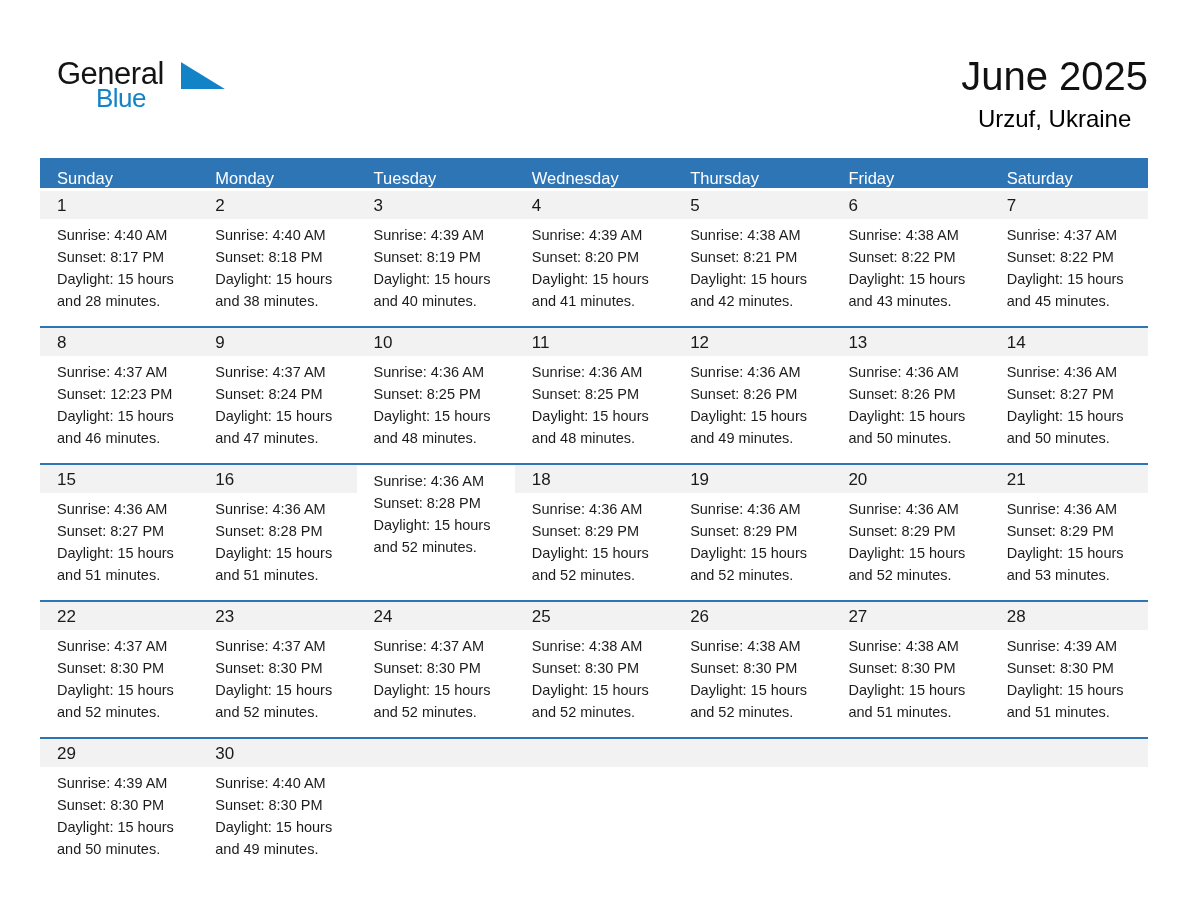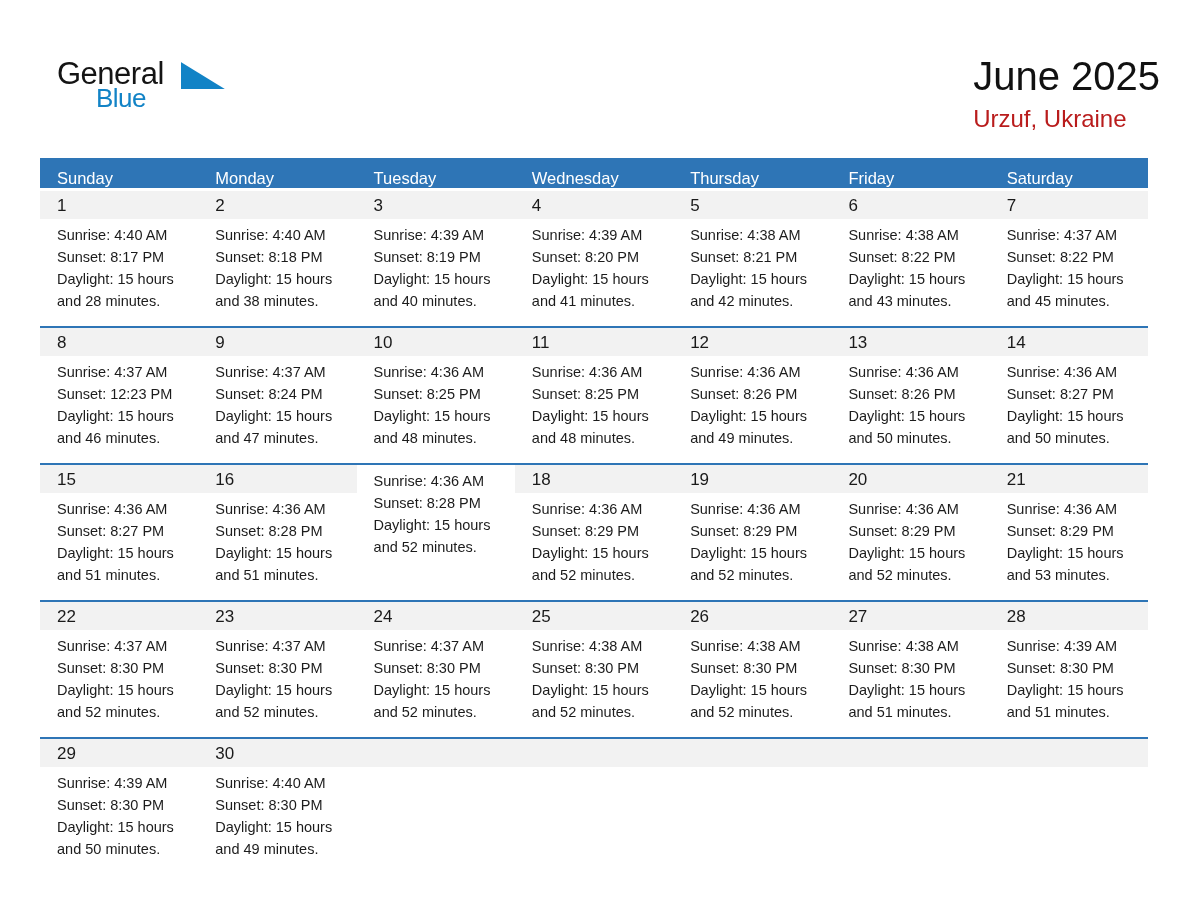--- a/index.html
+++ b/index.html
@@ -8,23 +8,23 @@
 
   
   .page-header { position:relative; height:158px; }
   .logo { position:absolute; left:57px; top:58px; width:200px; }
   .logo-row1 { display:flex; align-items:flex-end;gap:15px; }
   .logo-general { font-size:31px; letter-spacing:-0.5px; color:#141414; line-height:1; }
   .logo-triangle { display:inline-block; width:44px; height:27px; margin-left:2px;
     background:#1283c6; clip-path:polygon(0 0, 100% 100%, 0 100%); }
   .logo-blue { font-size:26px; letter-spacing:-0.5px; color:#1283c6; line-height:1;
     margin:-4px 0 0 39px; }
-  .title-block { position:absolute; right:28px; top:52px; text-align:left; }
+  .title-block { position:absolute; right:40px; top:52px; text-align:center; }
   .cal-title { font-size:40px; font-weight:400; color:#111; line-height:1.2; }
-  .cal-location { font-size:24px; font-weight:400; color:#b91c1c; margin-top:5px; }
+  .cal-location { font-size:24px; font-weight:400; color:#000000; margin-top:5px; }
 
   
   .calendar { margin:0 40px; width:1108px; }
   .weekday-row { display:flex; height:30px; align-items:flex-end; background:#2e75b6; }
   .weekday { flex:1; color:#ffffff; font-size:16.5px; padding-left:17px;
     overflow:hidden; white-space:nowrap; }
   .calendar-body { margin-top:3px; }
   .week { display:flex; border-top:2px solid #2e75b6; }
   .week:first-child { border-top:none; }
   .cell { flex:1; min-width:0; }

